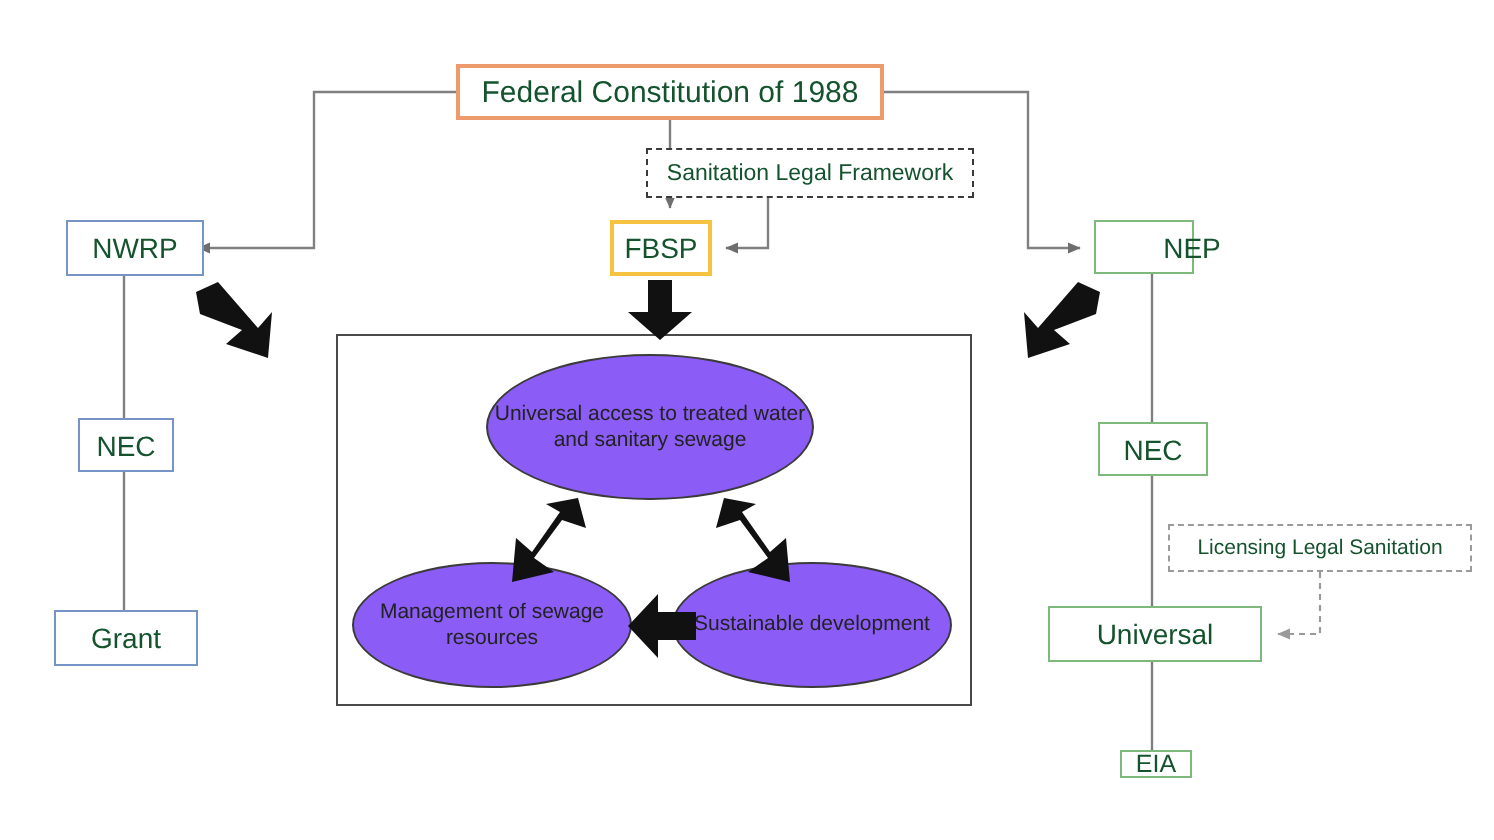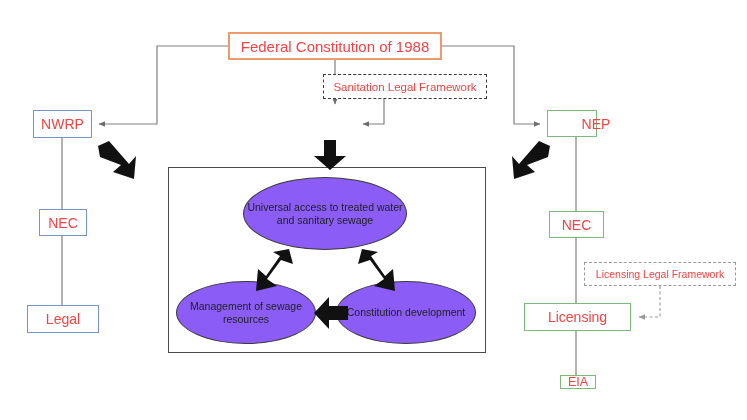--- a/index.html
+++ b/index.html
@@ -24,33 +24,33 @@
     width: 747px;
     height: 420px;
   }
   .node {
     position: absolute;
     box-sizing: border-box;
     background: #ffffff;
     display: flex;
     align-items: center;
     justify-content: center;
-    color: #ef4444;
+    color: #14532d;
     white-space: nowrap;
     z-index: 3;
   }
   .n-constitution {
     left: 228px; top: 32px;
     width: 214px; height: 28px;
     border: 2px solid #ED9B6C;
     font-size: 15px;
   }
   .n-nwrp {
     left: 33px; top: 110px;
-    width: 59px; height: 28px;
+    width: 69px; height: 28px;
     border: 1.5px solid #7794C8;
     font-size: 14px;
   }
   .n-nec-left {
     left: 39px; top: 209px;
     width: 48px; height: 27px;
     border: 1.5px solid #7794C8;
     font-size: 14px;
   }
   .n-grant {
@@ -207,32 +207,33 @@
   </svg>
 
   <div class="node n-constitution">Federal Constitution of 1988</div>
 
   <div class="node n-sanitation">Sanitation Legal Framework</div>
 
   <div class="node n-nwrp">NWRP</div>
 
   <div class="node n-nec-left">NEC</div>
 
-  <div class="node n-grant">Legal</div>
-
+  <div class="node n-grant">Grant</div>
+
+  <div class="node n-fbsp">FBSP</div>
 
   <div class="node n-nep">NEP</div>
 
   <div class="node n-nec-right">NEC</div>
 
-  <div class="node n-licensing">Licensing</div>
+  <div class="node n-licensing">Universal</div>
 
   <div class="node n-eia">EIA</div>
 
-  <div class="node n-licframework">Licensing Legal Framework</div>
+  <div class="node n-licframework">Licensing Legal Sanitation</div>
 
   <div class="ellipse e-universal">Universal access to treated water and sanitary sewage</div>
 
   <div class="ellipse e-management">Management of sewage resources</div>
 
-  <div class="ellipse e-sustainable">Constitution development</div>
+  <div class="ellipse e-sustainable">Sustainable development</div>
 
 </div>
 
 </body></html>

